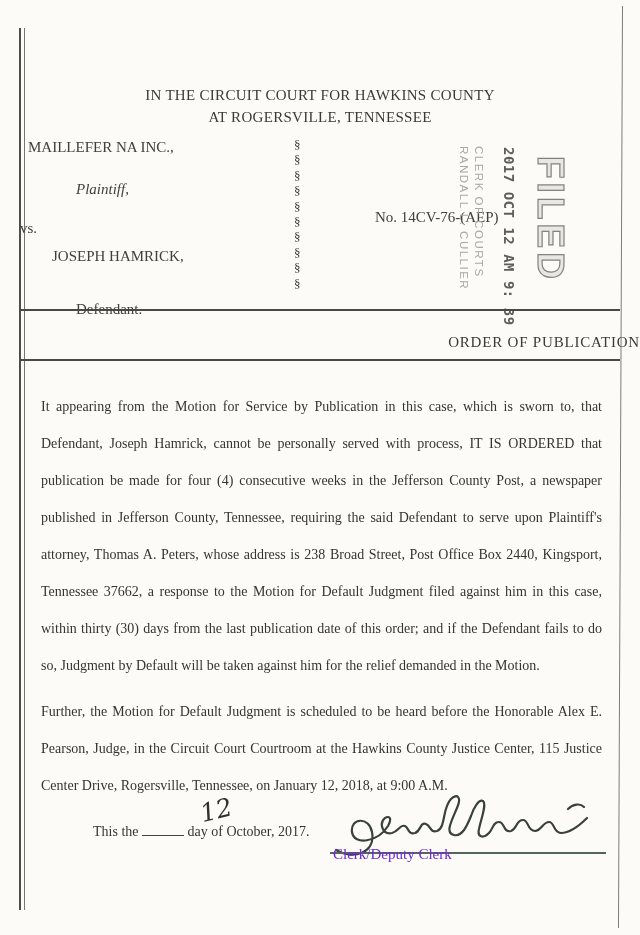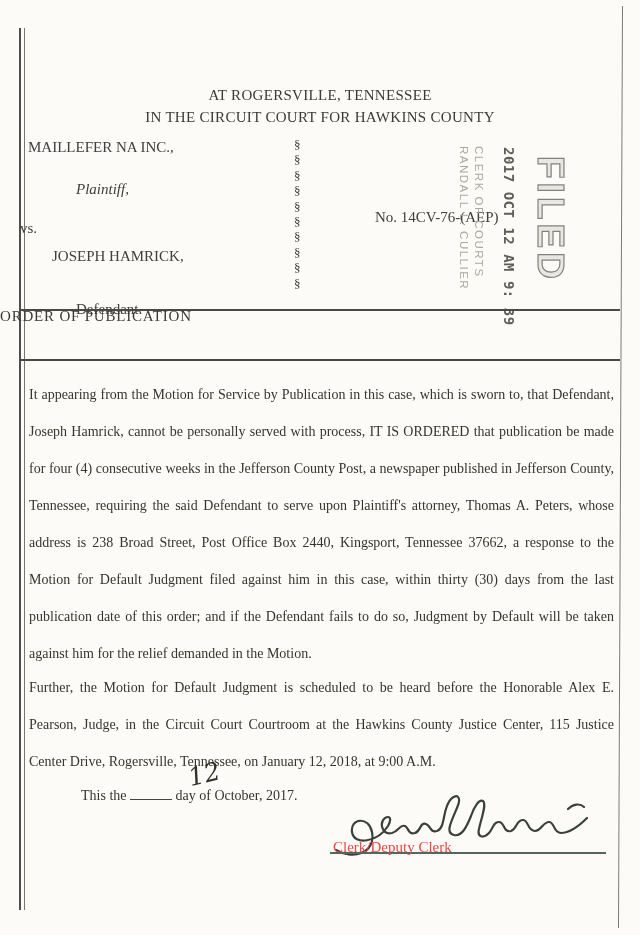--- a/index.html
+++ b/index.html
@@ -28,48 +28,48 @@
 
   
   .stamp-clerk{left:456px;top:146px;writing-mode:vertical-lr;font-family:"Liberation Sans",sans-serif;font-size:11.5px;line-height:15px;letter-spacing:1.5px;color:#a9a9a1;}
   .stamp-date{left:501px;top:147px;writing-mode:vertical-rl;font-family:"DejaVu Sans Mono",monospace;font-weight:bold;font-size:14px;letter-spacing:.5px;color:#5f5e58;}
   .stamp-filed{left:529px;top:156px;writing-mode:vertical-rl;font-family:"Liberation Sans",sans-serif;font-weight:bold;font-size:37px;letter-spacing:4px;color:rgba(128,128,122,.16);-webkit-text-stroke:1.2px rgba(112,112,106,.85);}
 
   
   .rule{position:absolute;left:20px;width:600px;height:2px;background:#49494 5;background:#484844;}
   .rule1{top:309px;}
   .rule2{top:359px;}
-  .order-title{position:absolute;top:308px;left:0;width:100%;text-align:left;font-size:15px;letter-spacing:.8px;color:#3a3a36;}
+  .order-title{position:absolute;top:334px;left:0;width:100%;text-align:right;font-size:15px;letter-spacing:.8px;color:#3a3a36;}
 
   
   .body-text{position:absolute;top:372px;left:25px;width:593px;font-size:14px;line-height:37px;text-align:justify;color:#35352f;}
-  .body-text p{margin:4px;}
+  .body-text p{margin:16px;}
   .body-text p + p{margin-top:-7px;}
   .closing{text-align:left;text-indent:52px;margin-top:-7px;}
 
   .blank{display:inline-block;width:42px;height:14px;border-bottom:1.5px solid #45453f;position:relative;vertical-align:baseline;}
   .hand{position:absolute;left:7px;top:-17px;font-family:"DejaVu Serif",serif;font-style:italic;font-size:25px;line-height:1;transform:rotate(-14deg);color:#31312b;}
 
   
   .sig-block{position:absolute;left:330px;top:790px;width:280px;height:100px;}
   .sig-svg{position:absolute;left:0;top:-2px;}
   .sig-line{position:absolute;left:0;top:62px;width:276px;height:2px;background:#56665f;}
-  .sig-label{position:absolute;left:3px;top:49px;font-size:15px;color:#ef4444;}
+  .sig-label{position:absolute;left:3px;top:56px;font-size:15px;color:#6d28d9;}
 </style>
 </head>
 <body>
 
 <div class="page">
 
   <div class="scanline-left"></div>
   <div class="scanline-right"></div>
 
   <div class="header">
+    <div>IN THE CIRCUIT COURT FOR HAWKINS COUNTY</div>
     <div>AT ROGERSVILLE, TENNESSEE</div>
-    <div>IN THE CIRCUIT COURT FOR HAWKINS COUNTY</div>
   </div>
 
   <div class="abs cap p-name">MAILLEFER NA INC.,</div>
   <div class="abs cap p-role">Plaintiff,</div>
   <div class="abs cap versus">vs.</div>
   <div class="abs cap d-name">JOSEPH HAMRICK,</div>
   <div class="abs cap d-role">Defendant.</div>
 
   <div class="abs sections">
     <span>§</span>

